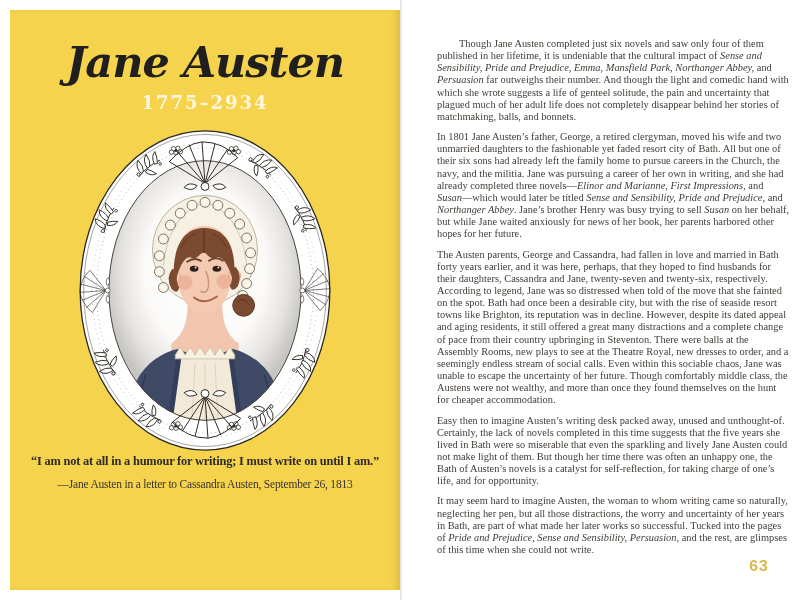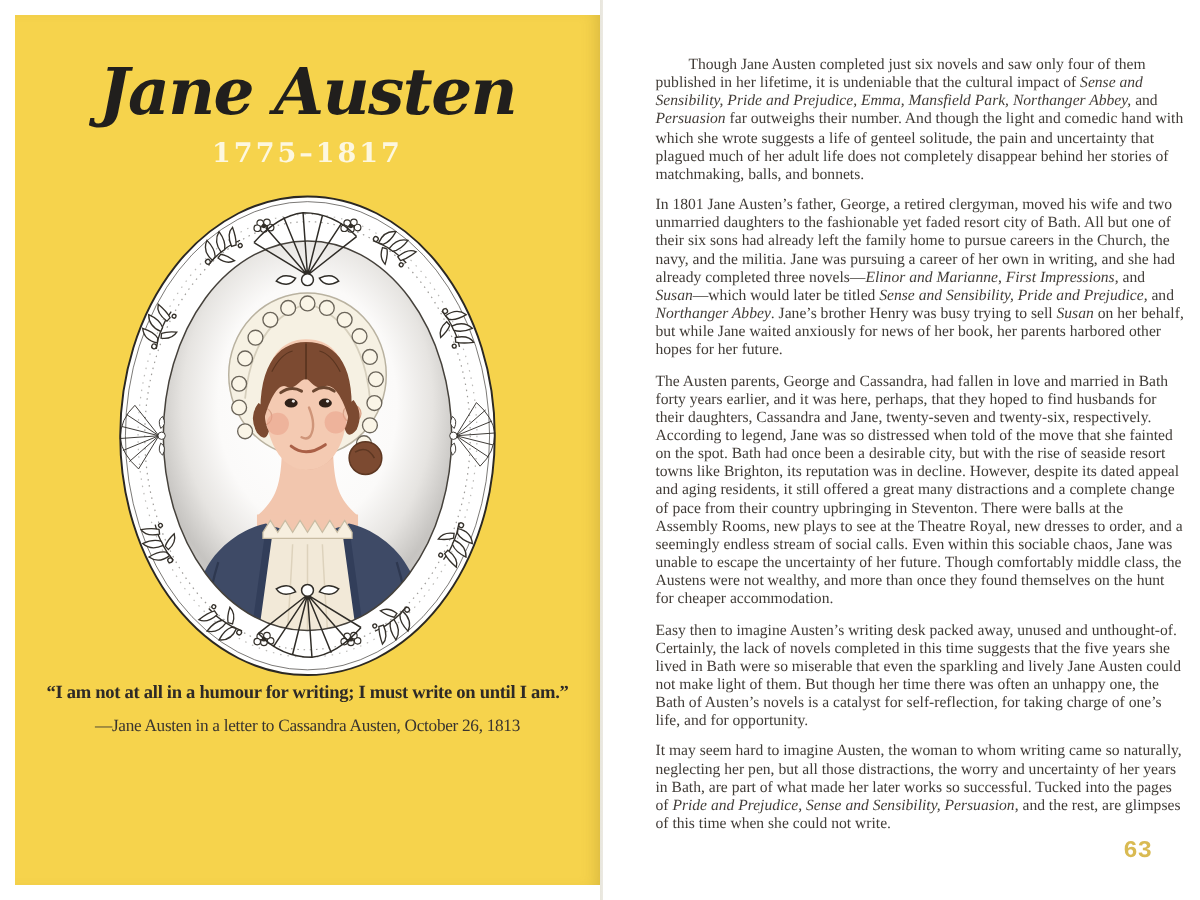--- a/index.html
+++ b/index.html
@@ -40,21 +40,21 @@
     font-family:Liberation Mono, monospace;font-weight:bold;
     font-size:16px;color:#d9ba52;text-align:right;}
 </style>
 </head>
 <body>
 
 <div class="spread">
 
   <div class="left-page">
     <h1 class="title">Jane Austen</h1>
-    <div class="dates">1775–1817</div>
+    <div class="dates">1775–2934</div>
 
     <div class="portrait-wrap">
       <svg width="258" height="327" viewBox="0 0 260 330">
         <defs>
           <radialGradient id="vig" cx="50%" cy="42%" r="62%">
             <stop offset="0%" stop-color="#ffffff"></stop>
             <stop offset="50%" stop-color="#fbfaf9"></stop>
             <stop offset="70%" stop-color="#e6e4e1"></stop>
             <stop offset="86%" stop-color="#c6c4c1"></stop>
             <stop offset="100%" stop-color="#d2d0cd"></stop>
@@ -170,21 +170,21 @@
 
         <ellipse cx="130" cy="165" rx="97" ry="131" fill="none" stroke="#45413b" stroke-width="1"></ellipse>
         <use href="#fan" transform="translate(130,57)"></use>
         <use href="#fan" transform="translate(130,272) rotate(180)"></use>
         <use href="#fan" transform="translate(30,165) rotate(-90) scale(0.62)"></use>
         <use href="#fan" transform="translate(230,165) rotate(90) scale(0.62)"></use>
       </svg>
     </div>
 
     <div class="quote">“I am not at all in a humour for writing; I must write on until I am.”</div>
-    <div class="attribution">—Jane Austen in a letter to Cassandra Austen, October 26, 1813</div>
+    <div class="attribution">—Jane Austen in a letter to Cassandra Austen, September 26, 1813</div>
   </div>
 
   <div class="gutter"></div>
 
   <div class="right-page">
     <div class="body-text">
       <p class="para indent"><span>Though Jane Austen completed just six novels and saw only four of them published in her lifetime, it is undeniable that the cultural impact of </span><em>Sense and Sensibility, Pride and Prejudice, Emma, Mansfield Park, Northanger Abbey,</em><span> and </span><em>Persuasion</em><span> far outweighs their number. And though the light and comedic hand with which she wrote suggests a life of genteel solitude, the pain and uncertainty that plagued much of her adult life does not completely disappear behind her stories of matchmaking, balls, and bonnets.</span></p>
       <p class="para"><span>In 1801 Jane Austen’s father, George, a retired clergyman, moved his wife and two unmarried daughters to the fashionable yet faded resort city of Bath. All but one of their six sons had already left the family home to pursue careers in the Church, the navy, and the militia. Jane was pursuing a career of her own in writing, and she had already completed three novels—</span><em>Elinor and Marianne</em><span>, </span><em>First Impressions</em><span>, and </span><em>Susan</em><span>—which would later be titled </span><em>Sense and Sensibility, Pride and Prejudice,</em><span> and </span><em>Northanger Abbey</em><span>. Jane’s brother Henry was busy trying to sell </span><em>Susan</em><span> on her behalf, but while Jane waited anxiously for news of her book, her parents harbored other hopes for her future.</span></p>
       <p class="para"><span>The Austen parents, George and Cassandra, had fallen in love and married in Bath forty years earlier, and it was here, perhaps, that they hoped to find husbands for their daughters, Cassandra and Jane, twenty-seven and twenty-six, respectively. According to legend, Jane was so distressed when told of the move that she fainted on the spot. Bath had once been a desirable city, but with the rise of seaside resort towns like Brighton, its reputation was in decline. However, despite its dated appeal and aging residents, it still offered a great many distractions and a complete change of pace from their country upbringing in Steventon. There were balls at the Assembly Rooms, new plays to see at the Theatre Royal, new dresses to order, and a seemingly endless stream of social calls. Even within this sociable chaos, Jane was unable to escape the uncertainty of her future. Though comfortably middle class, the Austens were not wealthy, and more than once they found themselves on the hunt for cheaper accommodation.</span></p>
       <p class="para"><span>Easy then to imagine Austen’s writing desk packed away, unused and unthought-of. Certainly, the lack of novels completed in this time suggests that the five years she lived in Bath were so miserable that even the sparkling and lively Jane Austen could not make light of them. But though her time there was often an unhappy one, the Bath of Austen’s novels is a catalyst for self-reflection, for taking charge of one’s life, and for opportunity.</span></p>

